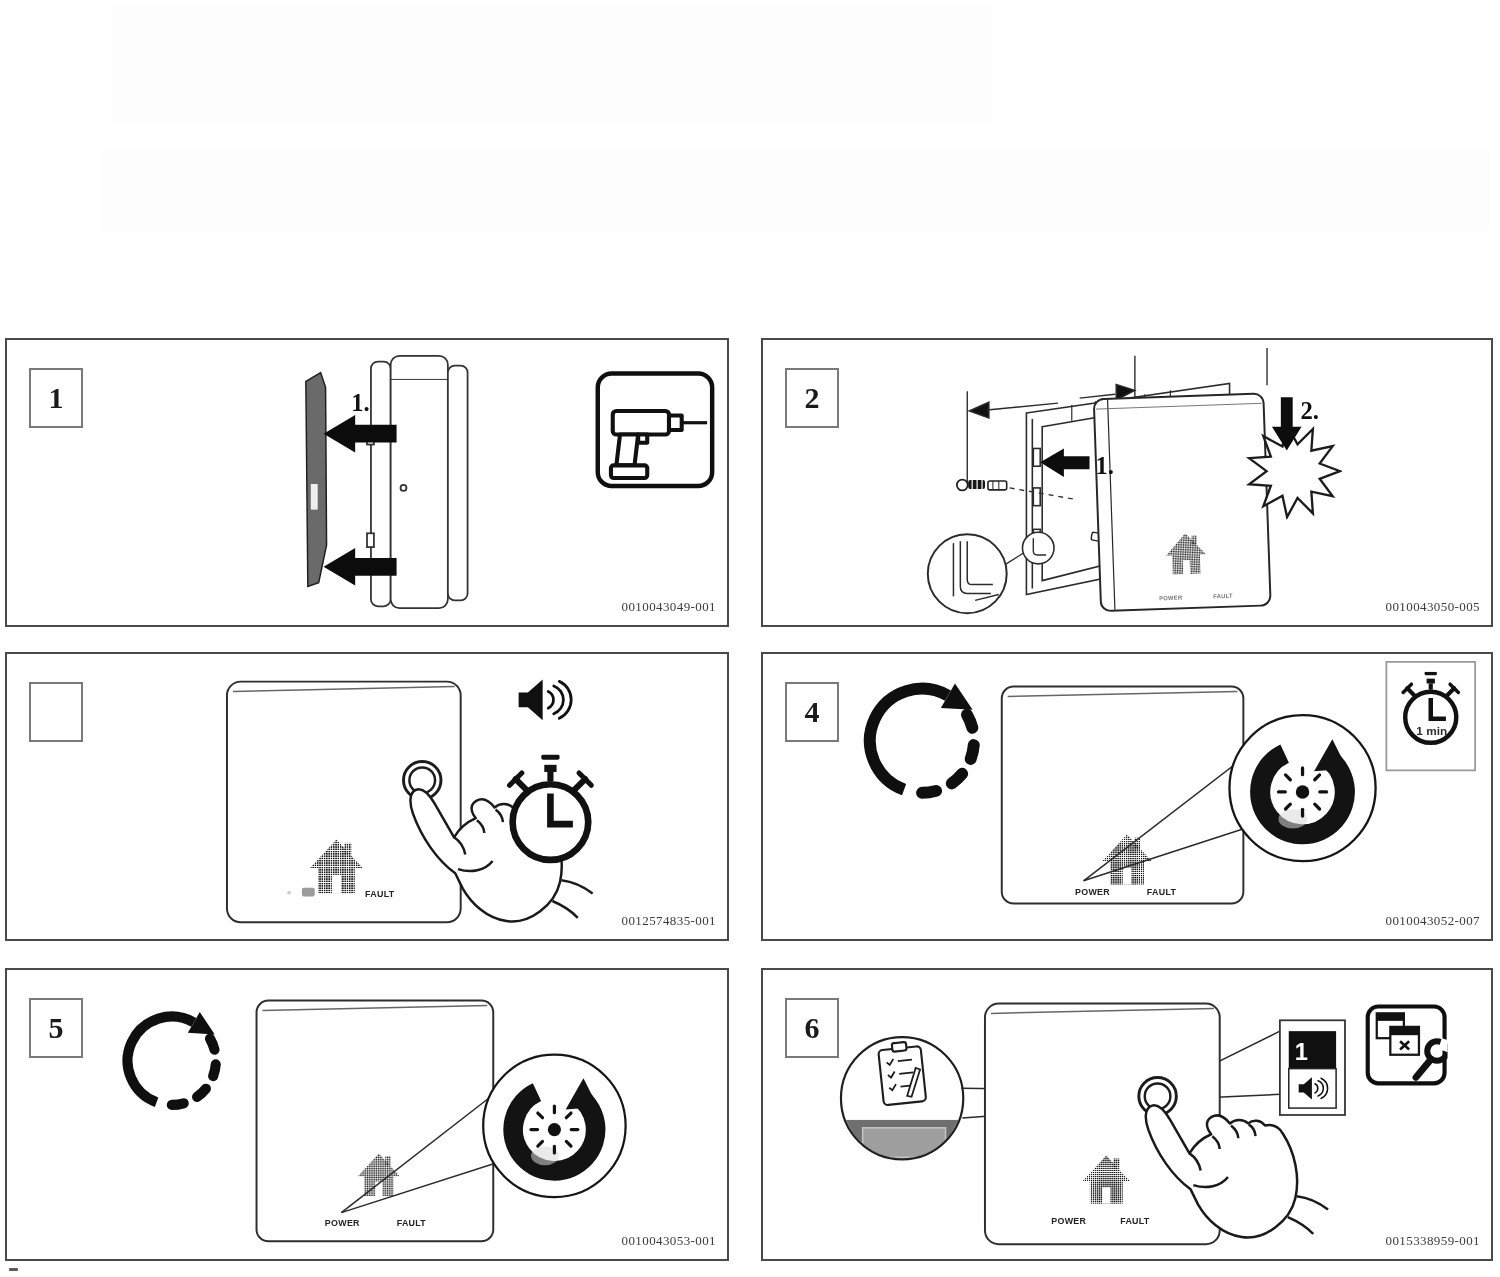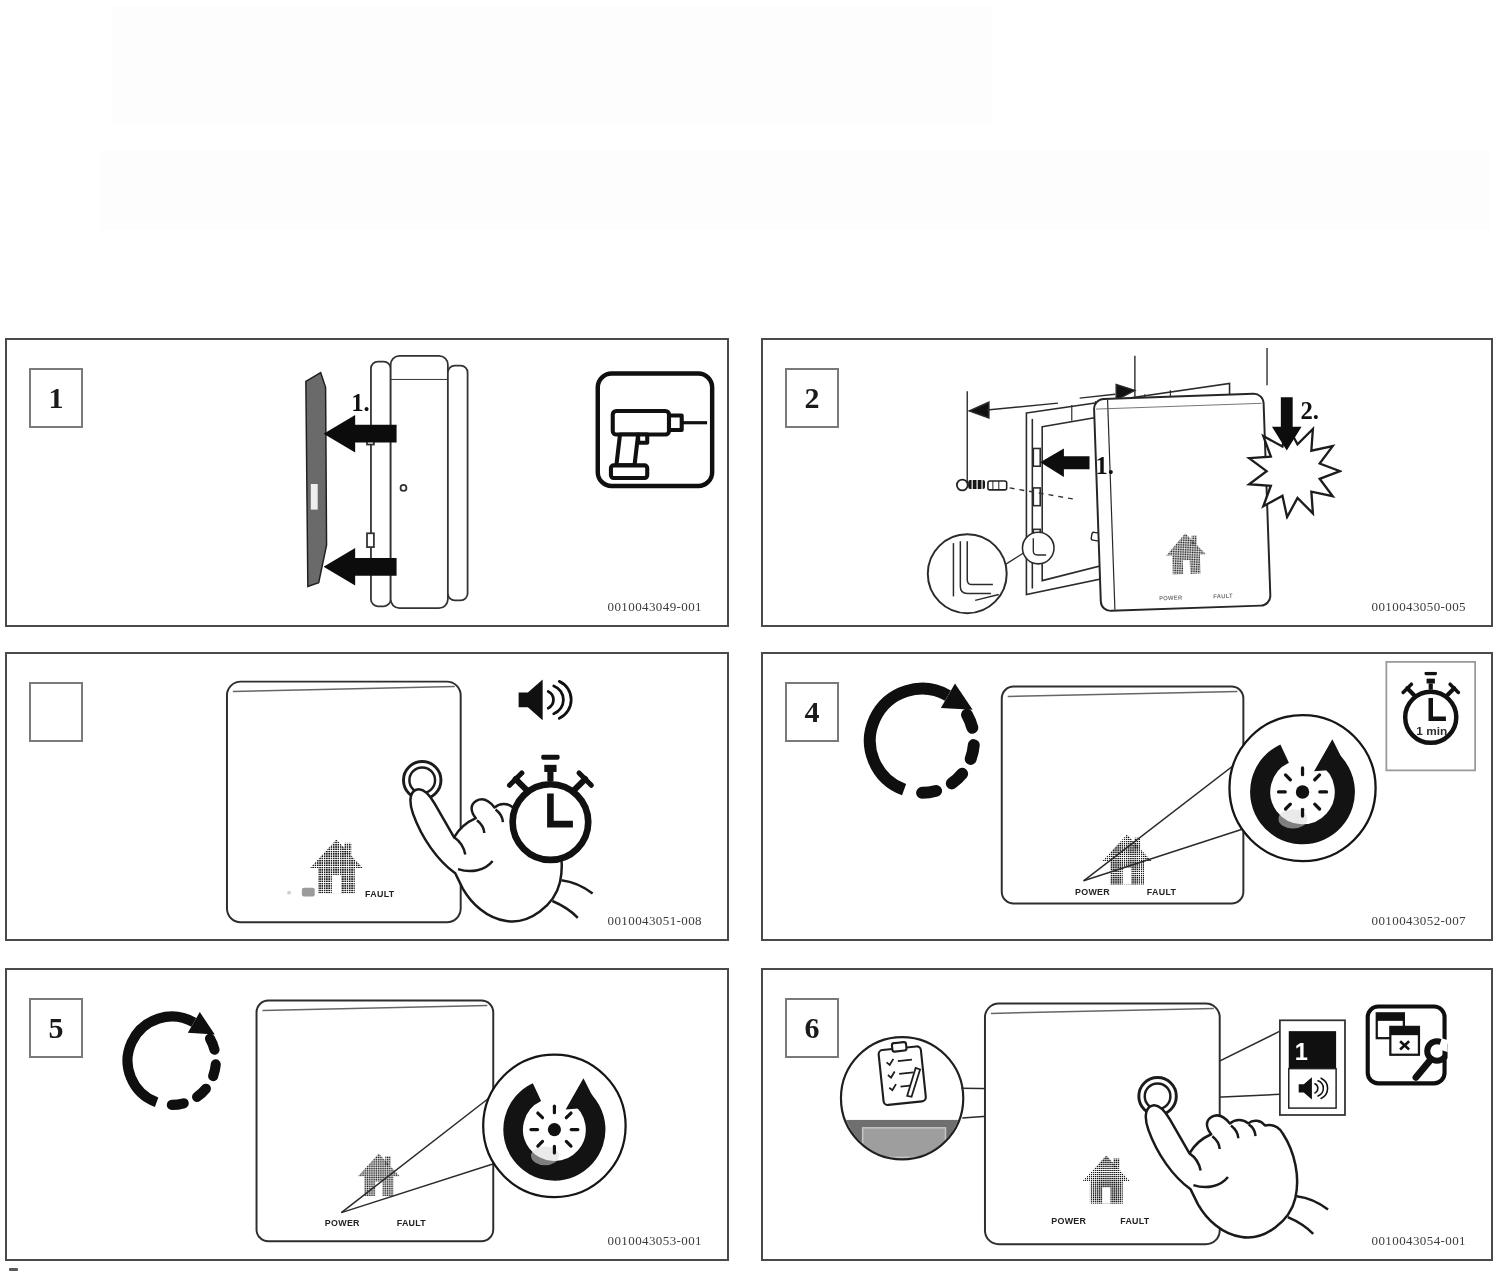--- a/index.html
+++ b/index.html
@@ -9,21 +9,21 @@
   .panel{position:absolute;border:2px solid #4a4a4a;background:#fff;box-sizing:border-box;}
   .p1{left:5px;top:338px;width:724px;height:289px;}
   .p2{left:761px;top:338px;width:732px;height:289px;}
   .p3{left:5px;top:652px;width:724px;height:289px;}
   .p4{left:761px;top:652px;width:732px;height:289px;}
   .p5{left:5px;top:968px;width:724px;height:293px;}
   .p6{left:761px;top:968px;width:732px;height:293px;}
   .num-box{position:absolute;left:22px;top:28px;width:50px;height:56px;border:2px solid #7a7a7a;
            background:#fff;display:flex;align-items:center;justify-content:center;
            font:bold 30px "Liberation Serif",serif;color:#1b1b1b;}
-  .code{position:absolute;right:25px;bottom:10px;font:13px "Liberation Serif",serif;
+  .code{position:absolute;right:11px;bottom:10px;font:13px "Liberation Serif",serif;
         color:#3c3c3c;letter-spacing:.4px;}
   svg.art{position:absolute;left:0;top:0;width:100%;height:100%;}
   .stray-mark{position:absolute;left:9px;top:1268px;width:9px;height:3px;background:#5a5a5a;border-radius:1px;}
   text.step-label{font:bold 25px "Liberation Serif",serif;fill:#101010;}
   text.led-label{font:bold 9px "Liberation Sans",sans-serif;fill:#222;letter-spacing:.3px;text-anchor:middle;}
   text.led-label-sm{font:bold 6px "Liberation Sans",sans-serif;fill:#555;letter-spacing:.2px;text-anchor:middle;opacity:.8;}
   text.timer-label{font:bold 12px "Liberation Sans",sans-serif;fill:#2e2e2e;text-anchor:middle;}
   text.badge-label{font:bold 24px "Liberation Sans",sans-serif;fill:#fff;}
   text.service-x{font:bold 15px "Liberation Sans",sans-serif;fill:#111;text-anchor:middle;}
 </style>
@@ -253,21 +253,21 @@
         <text class="led-label" x="375" y="246">FAULT</text>
       </g>
       <g fill="none" stroke="#1c1c1c">
         <circle cx="418" cy="128" r="19" stroke-width="3"></circle>
         <circle cx="418" cy="128" r="13" stroke-width="2.5"></circle>
       </g>
       <use href="#hand" transform="translate(371,152) rotate(-30) scale(1.15)"></use>
       <use href="#speaker" x="512" y="24" width="60" height="45"></use>
       <use href="#stopwatch" x="496" y="102" width="104" height="114"></use>
     </svg>
-    <div class="code">0010043051-008</div>
+    <div class="code">0012574835-001</div>
   </section>
 
   <section class="panel p4">
     <div class="num-box">
       <span>4</span>
     </div>
     <svg class="art" viewBox="0 0 732 289">
       <use href="#rot" x="92" y="22" width="132" height="132"></use>
       <g>
         <rect x="239" y="33" width="245" height="220" rx="12" fill="#fff" stroke="#2e2e2e" stroke-width="2"></rect>
@@ -354,17 +354,17 @@
         <rect x="530" y="62" width="48" height="38" fill="#101010"></rect>
         <text class="badge-label" x="536" y="91">1</text>
         <rect x="530" y="100" width="48" height="40" fill="#fff" stroke="#222" stroke-width="1.5"></rect>
         <use href="#speaker" x="538" y="106" width="33" height="28"></use>
       </g>
       <g>
         <use href="#service" x="607" y="34" width="84" height="84"></use>
         <text class="service-x" x="687" y="75" opacity="0">x</text>
       </g>
     </svg>
-    <div class="code">0010043054-001</div>
+    <div class="code">0015338959-001</div>
   </section>
 
   <div class="stray-mark"></div>
 </div>
 
 </body></html>

